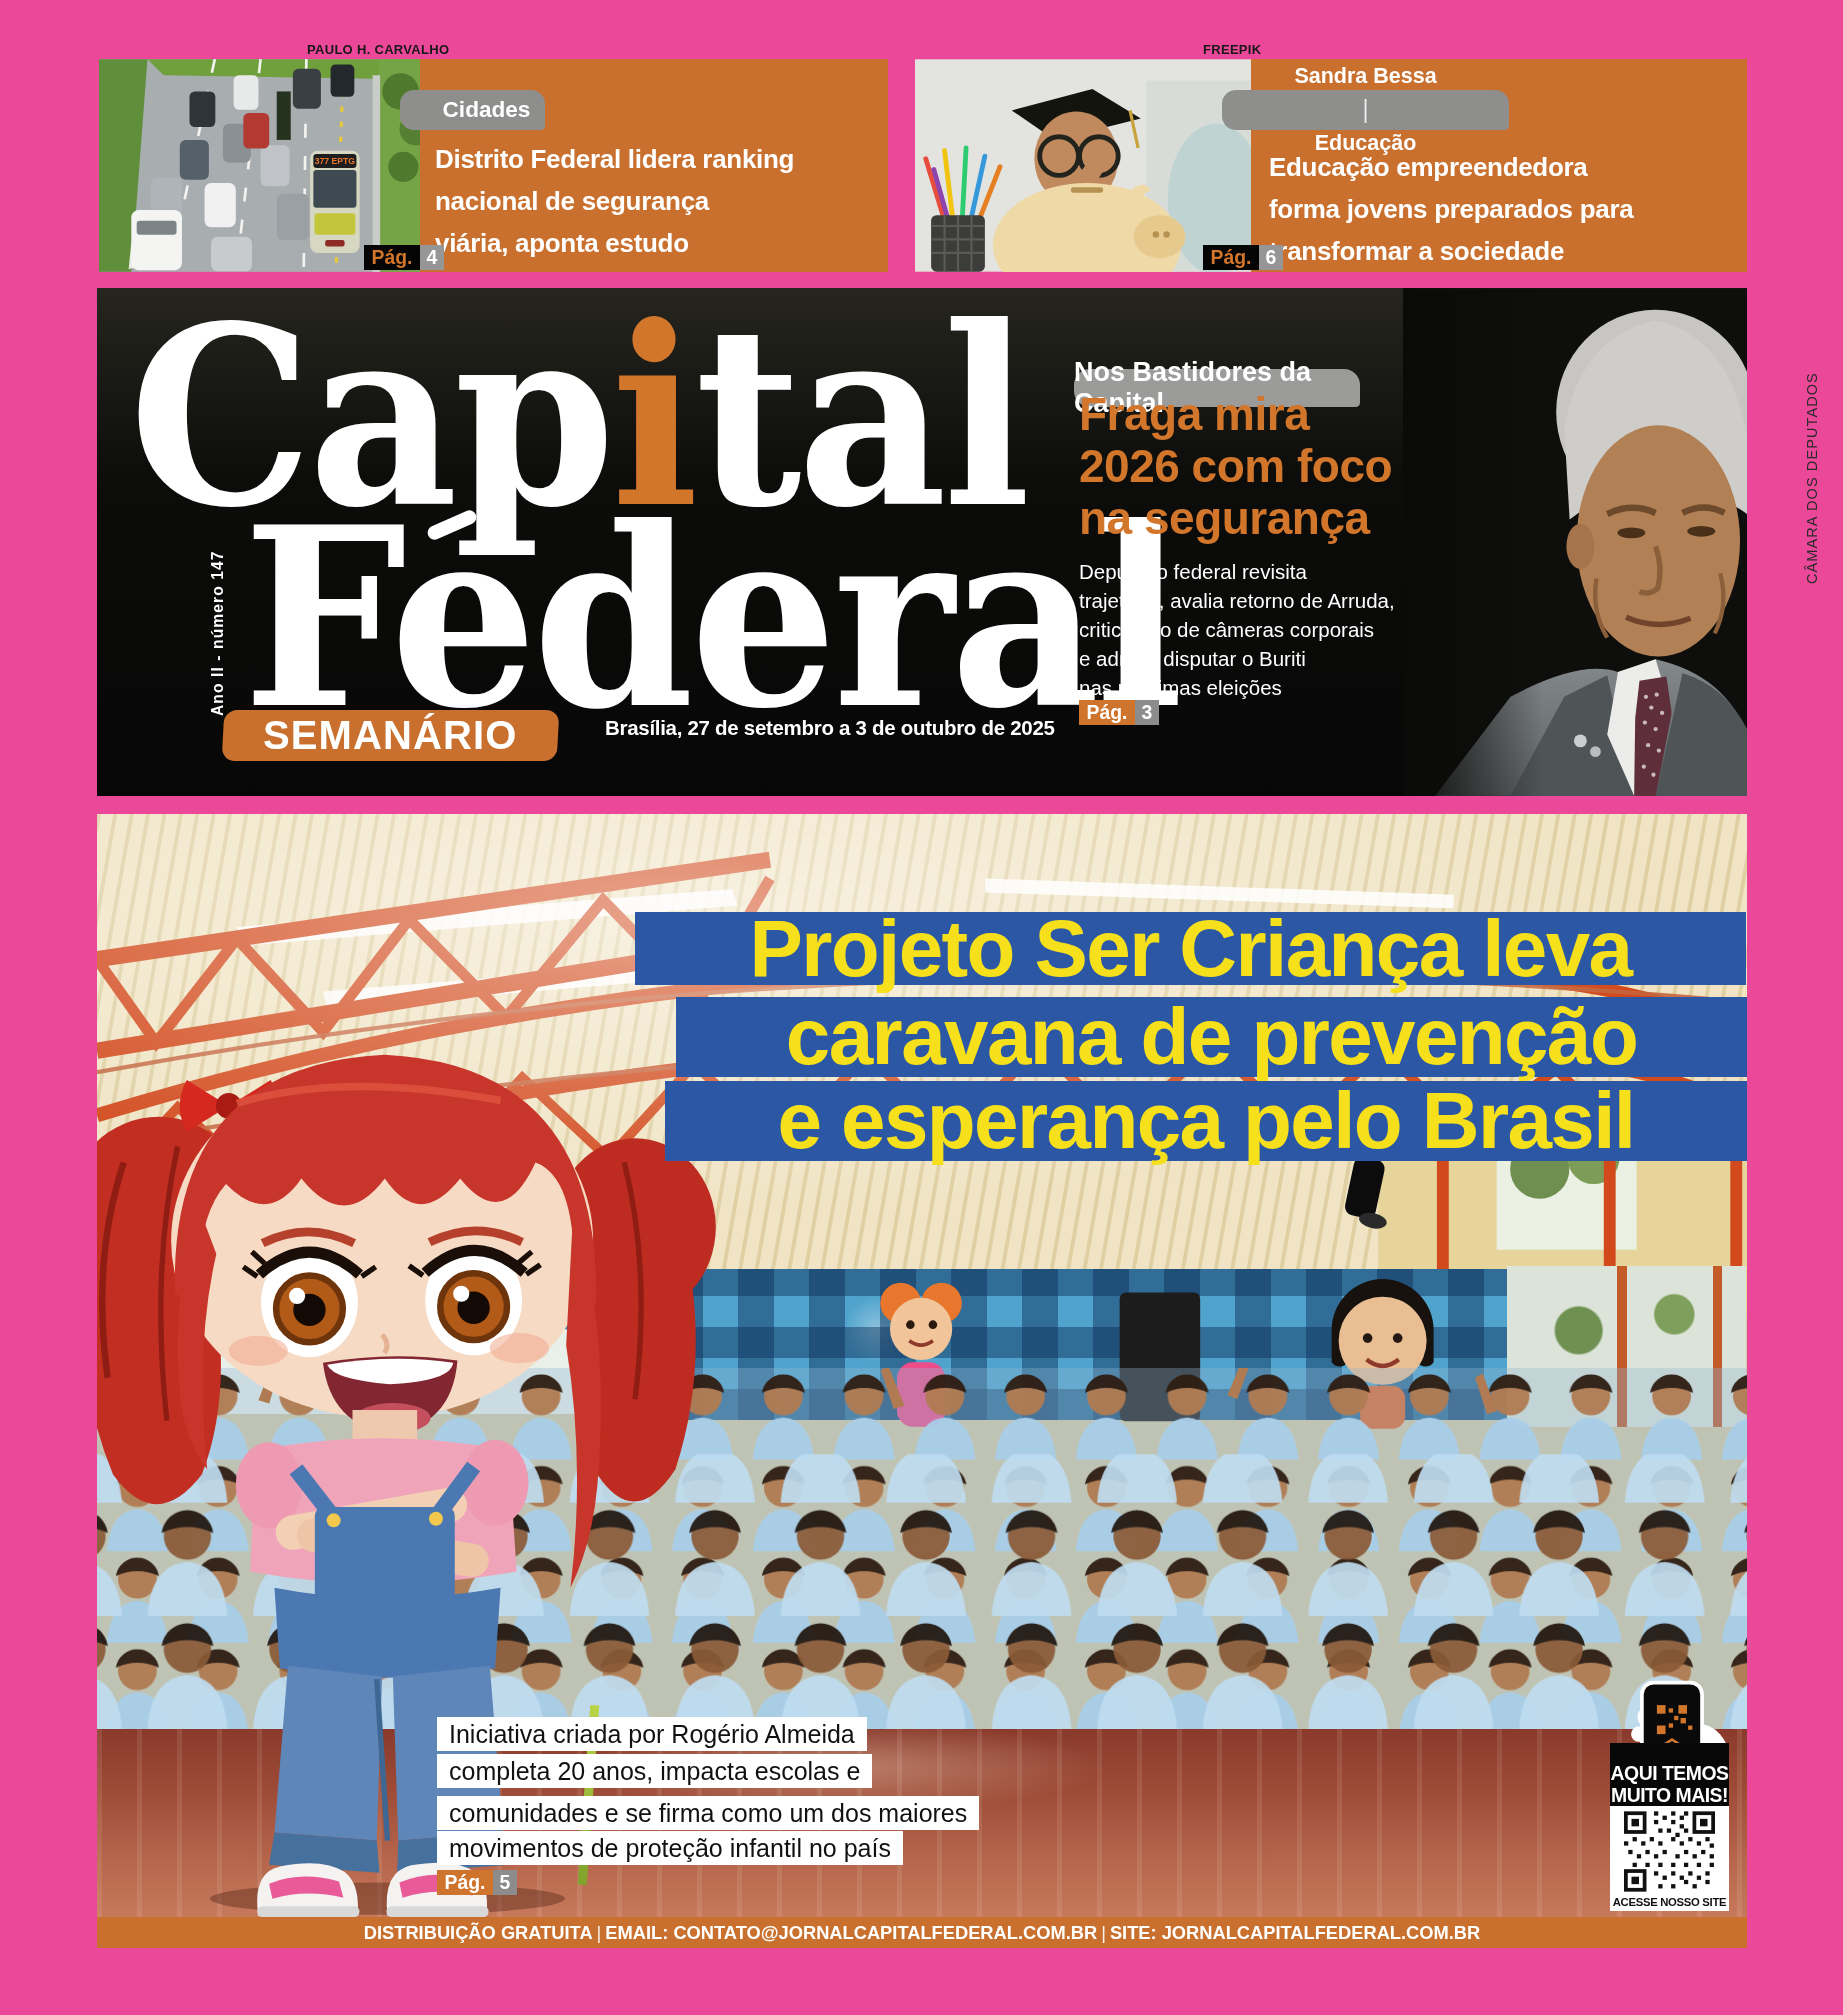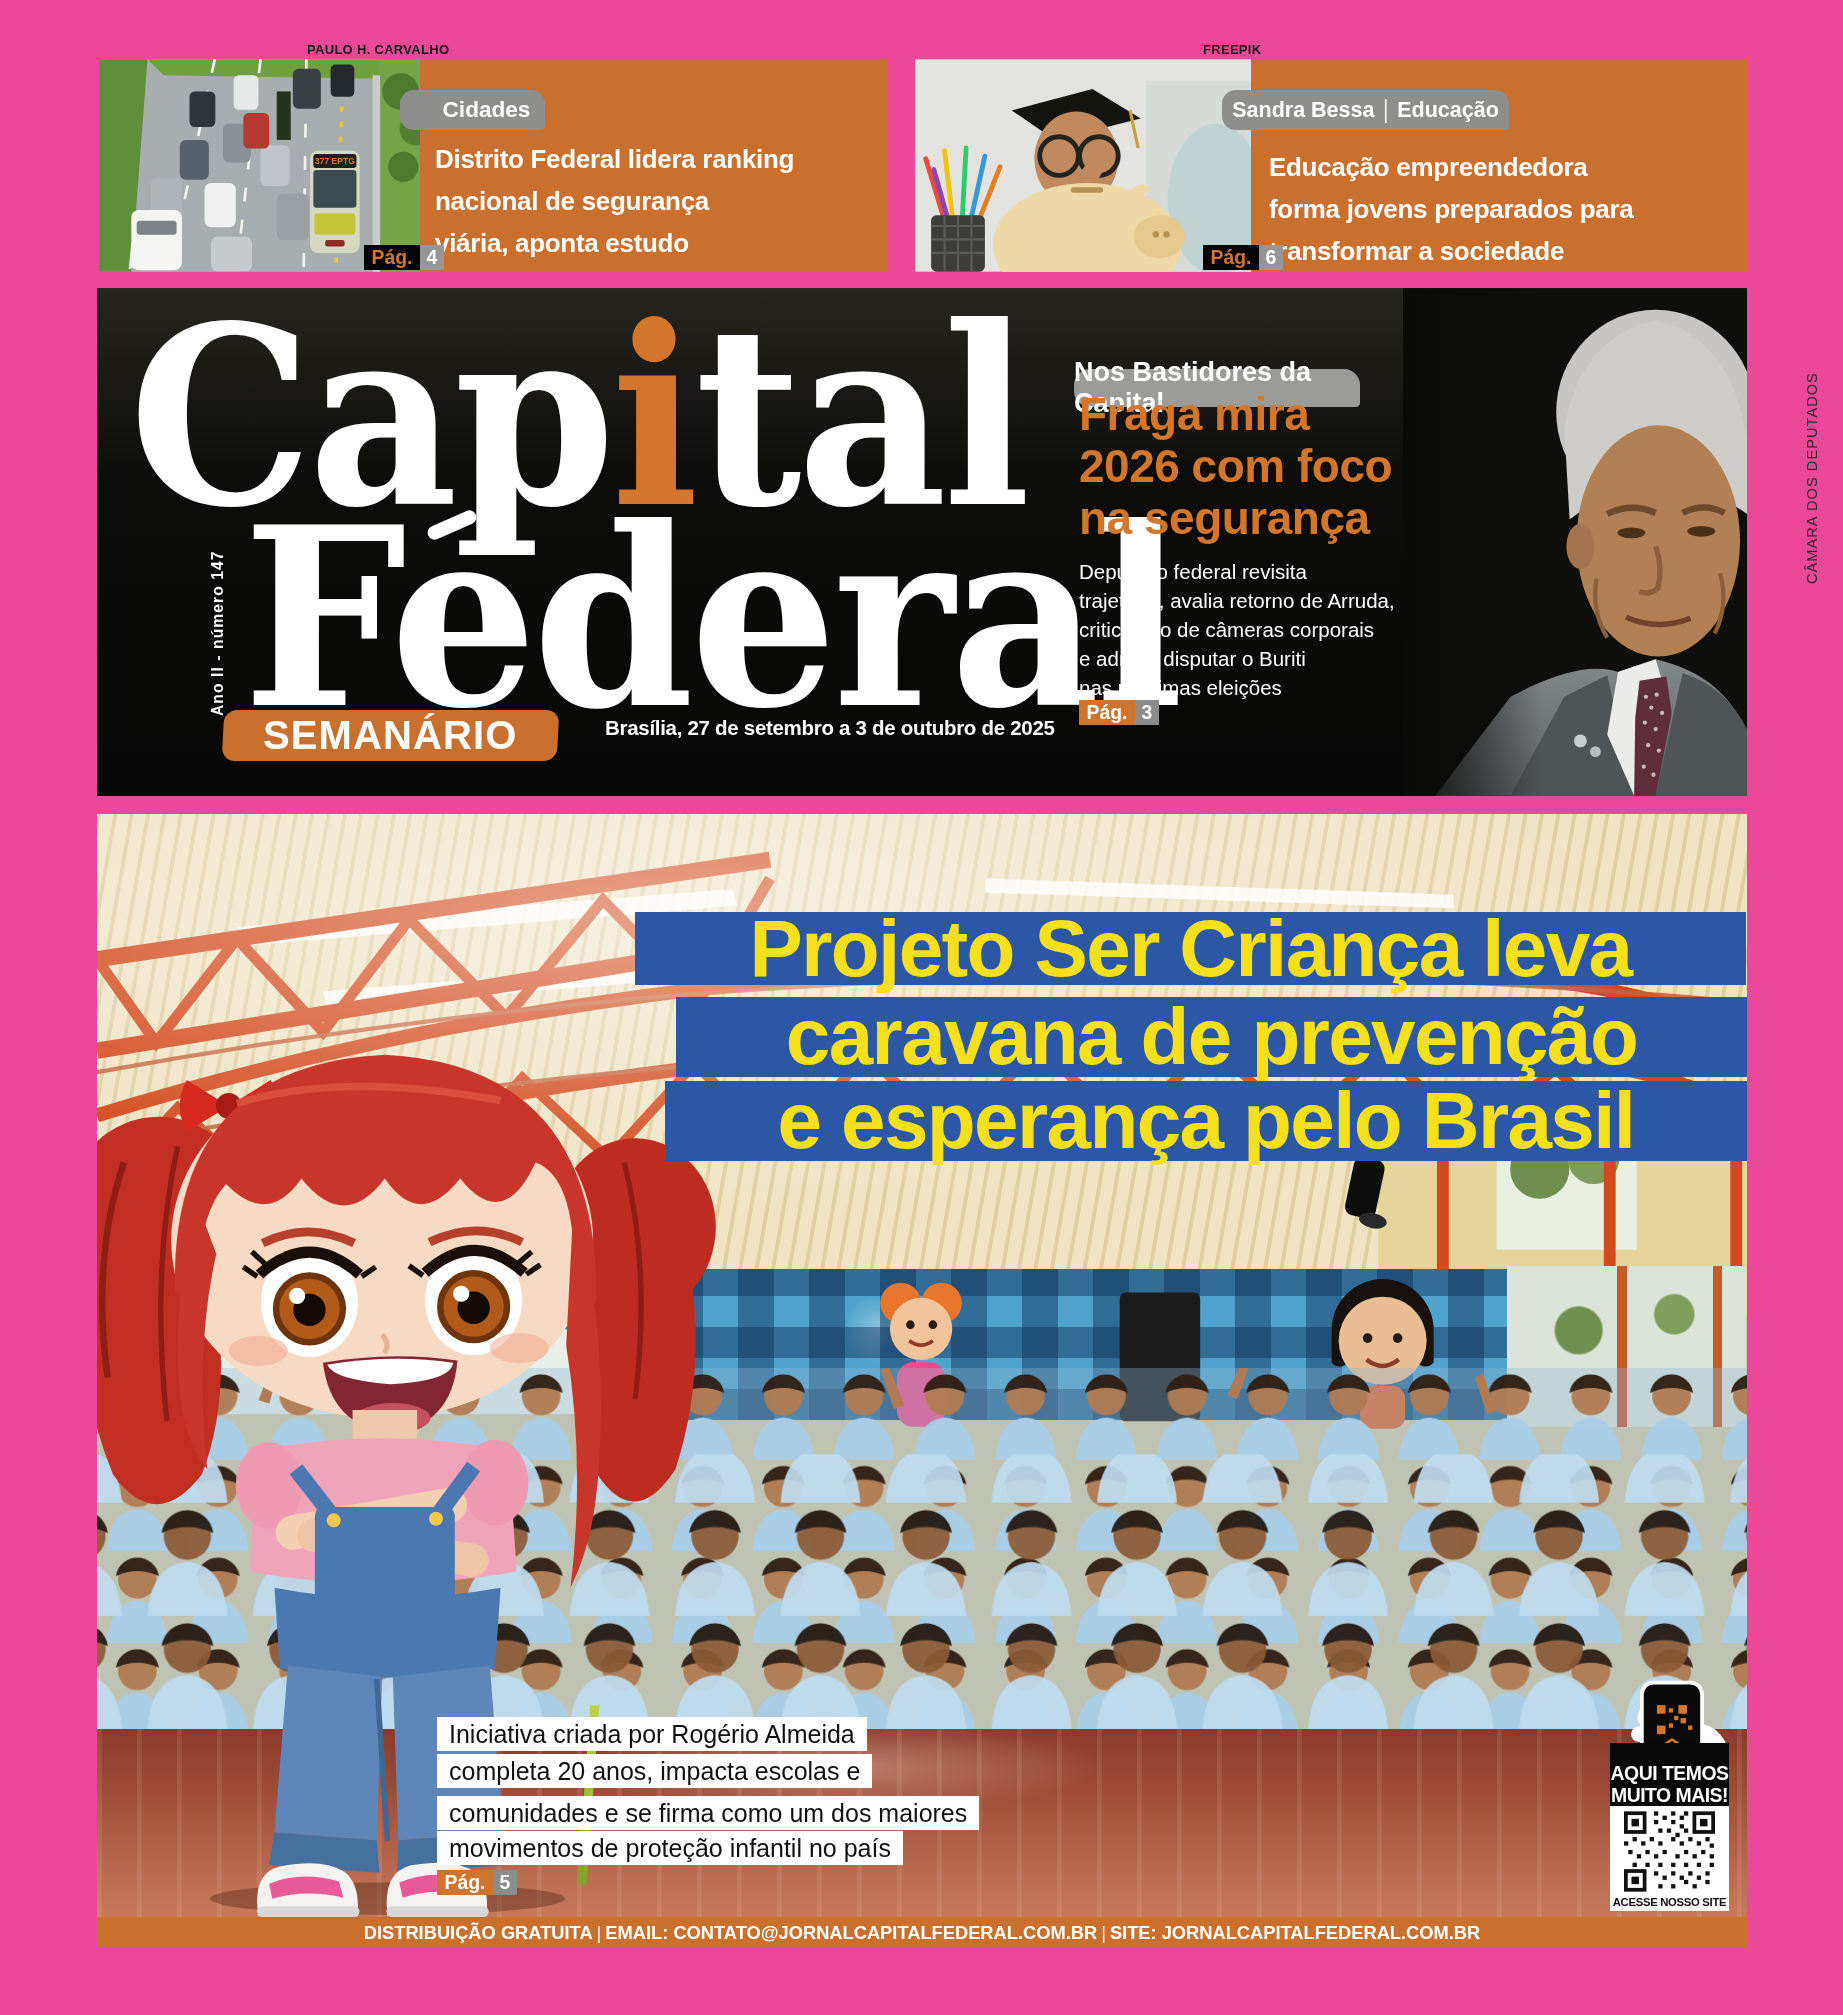--- a/index.html
+++ b/index.html
@@ -11,21 +11,21 @@
   .vcredit{position:absolute;left:1804px;top:293px;height:291px;font-size:14.5px;font-weight:400;color:#2a2a2a;
            writing-mode:vertical-rl;transform:rotate(180deg);letter-spacing:1.1px;}
   
   .teaser{position:absolute;top:59px;height:213px;overflow:hidden;}
   #teaser-left{left:99px;width:789px;}
   #teaser-right{left:915px;width:832px;}
   .teaser .panel{position:absolute;top:0;bottom:0;background:#C9702E;}
   .teaser svg.photo{position:absolute;left:0;top:0;}
   .gtag{position:absolute;background:#8E8E8D;color:#fff;font-weight:700;display:flex;align-items:center;justify-content:center;}
   #teaser-left .gtag{left:301px;top:31px;width:117px;height:40px;border-radius:14px 14px 4.3px 14px;font-size:22.6px;padding-left:28px;}
-  #teaser-right .gtag{left:307px;top:31px;width:287px;height:40px;border-radius:14px 14px 4.3px 14px;font-size:21.5px;gap:8.6px;}
+  #teaser-right .gtag{left:307px;top:31px;width:287px;height:40px;border-radius:14px 14px 4.3px 14px;font-size:21.5px;gap:8.6px;flex-direction:column;}
   #teaser-right .gtag .sep{font-weight:400;opacity:.85;transform:scaleY(1.2);}
   .t-hl{position:absolute;color:#fff;font-weight:700;font-size:26px;line-height:42px;letter-spacing:-0.3px;white-space:nowrap;}
   #teaser-left .t-hl{left:336px;top:79px;}
   #teaser-right .t-hl{left:354px;top:79px;margin-top:8px;}
   .badge{position:absolute;display:flex;height:25px;font-weight:700;}
   .badge .pag{display:flex;align-items:center;padding:0 7.5px;font-size:19.4px;}
   .badge .num{display:flex;align-items:center;justify-content:center;width:24px;font-size:19.4px;color:#fff;}
   .badge.dark .pag{background:#050505;color:#D2762C;}
   .badge.dark .num{background:#969696;}
   .badge.orange .pag{background:#CF742C;color:#fff;}

